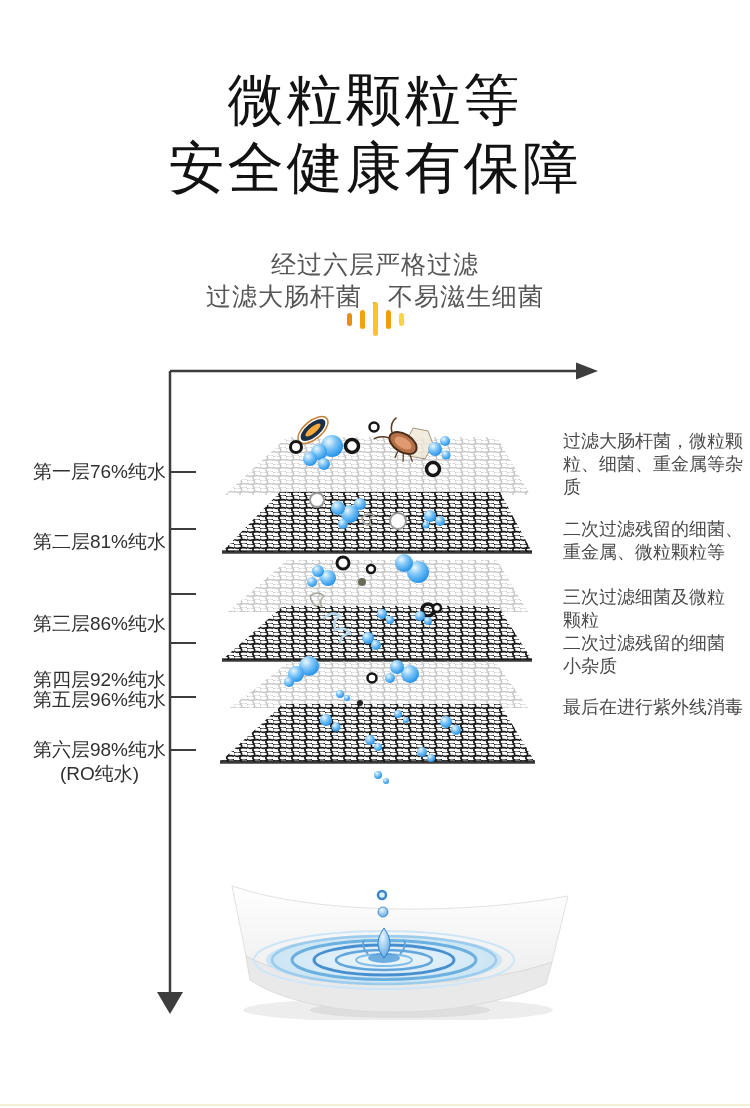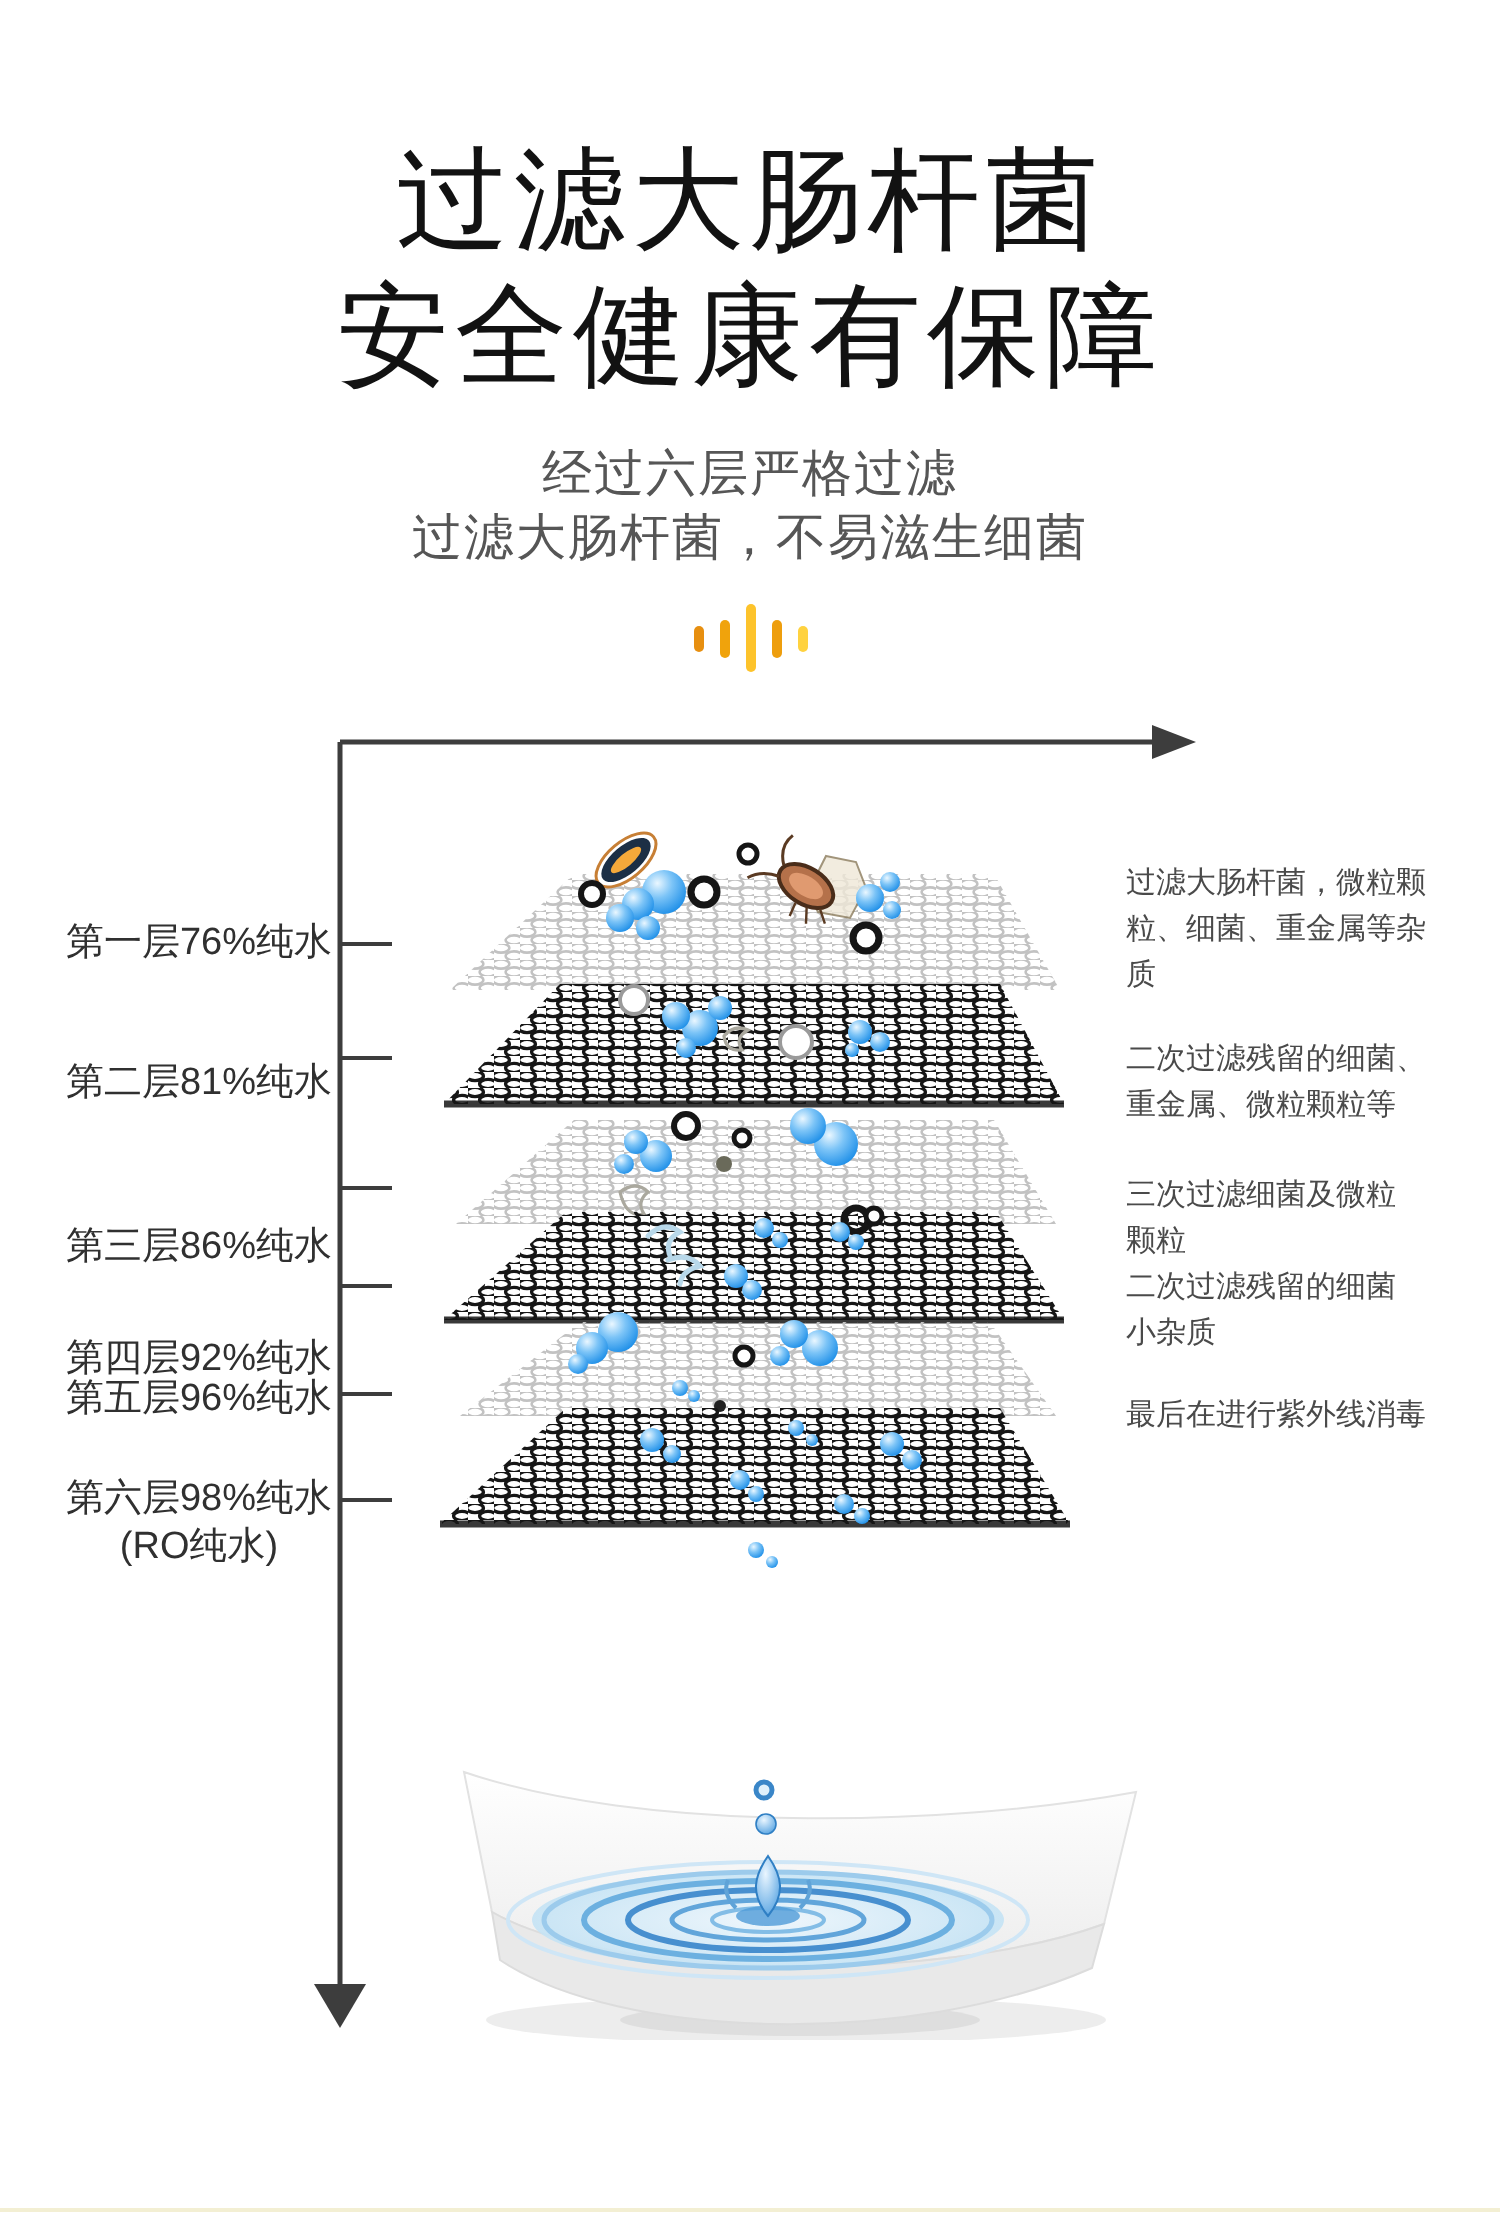--- a/index.html
+++ b/index.html
@@ -9,34 +9,34 @@
     font-family:"Liberation Sans","DejaVu Sans",sans-serif;
   }
   .title{
     position:absolute;left:0;width:750px;text-align:center;
     font-size:56px;font-weight:500;color:var(--title,#121212);
     letter-spacing:3px;line-height:64px;white-space:nowrap;
   }
   .subtitle{
     position:absolute;left:0;width:750px;text-align:center;
     font-size:25px;font-weight:400;color:var(--subtitle,#565656);
-    letter-spacing:1px;line-height:30px;white-space:nowrap;
+    letter-spacing:1px;line-height:30px;white-space:nowrap;margin-top:27px;
   }
   .soundwave{
     position:absolute;top:299px;left:330px;width:90px;height:40px;
     display:flex;justify-content:center;align-items:center;gap:8px;
   }
   .soundwave .bar{width:5px;border-radius:3px;background:#f0a30c;}
   .left-label{
     position:absolute;left:27px;width:145px;
     font-size:19px;color:var(--label-text,#303030);line-height:24px;text-align:center;
   }
   .note{
     position:absolute;left:563px;width:186px;
-    font-size:15px;color:var(--note-text,#4a4a4a);line-height:23px;
+    font-size:18px;color:var(--note-text,#4a4a4a);line-height:23px;
     white-space:pre-line;
   }
   .diagram-svg{position:absolute;top:355px;left:0;}
   .axis{stroke:var(--axis,#3d3d3d);stroke-width:2.5;fill:none;}
   .tick{stroke:var(--axis,#3d3d3d);stroke-width:2;}
   .arrowhead{fill:var(--axis,#3d3d3d);}
   .ml{fill:none;stroke:var(--mesh-light,#c2c2c2);stroke-width:1.3;}
   .md{fill:none;stroke:var(--mesh-dark,#161616);stroke-width:1.7;}
   .edge-dark{stroke:var(--mesh-dark,#161616);stroke-width:3.5;fill:none;opacity:.85;}
   .ring{fill:#ffffff;stroke:#151515;}
@@ -45,21 +45,21 @@
   .worm{fill:none;stroke:#b8d8ea;stroke-width:2.5;stroke-linecap:round;}
   .gworm{fill:none;stroke:#aaa89e;stroke-width:1.6;stroke-linecap:round;}
   .bottom-line{
     position:absolute;left:0;top:1104px;width:750px;height:2px;
     background:var(--bottom-line,#f3efd3);
   }
 </style>
 </head>
 <body>
 
-<div class="title" style="top:68px">过滤大肠杆菌</div>
+<div class="title" style="top:68px">微粒颗粒等</div>
 <div class="title" style="top:136px">安全健康有保障</div>
 <div class="subtitle" style="top:222px">经过六层严格过滤</div>
 <div class="subtitle" style="top:254px">过滤大肠杆菌，不易滋生细菌</div>
 
 <div class="soundwave">
   <div class="bar" style="height: 13px; background: rgb(231, 143, 16);"></div>
   <div class="bar" style="height: 19px; background: rgb(240, 163, 12);"></div>
   <div class="bar" style="height: 34px; background: rgb(253, 195, 43);"></div>
   <div class="bar" style="height: 19px; background: rgb(238, 158, 13);"></div>
   <div class="bar" style="height: 13px; background: rgb(255, 210, 63);"></div>

